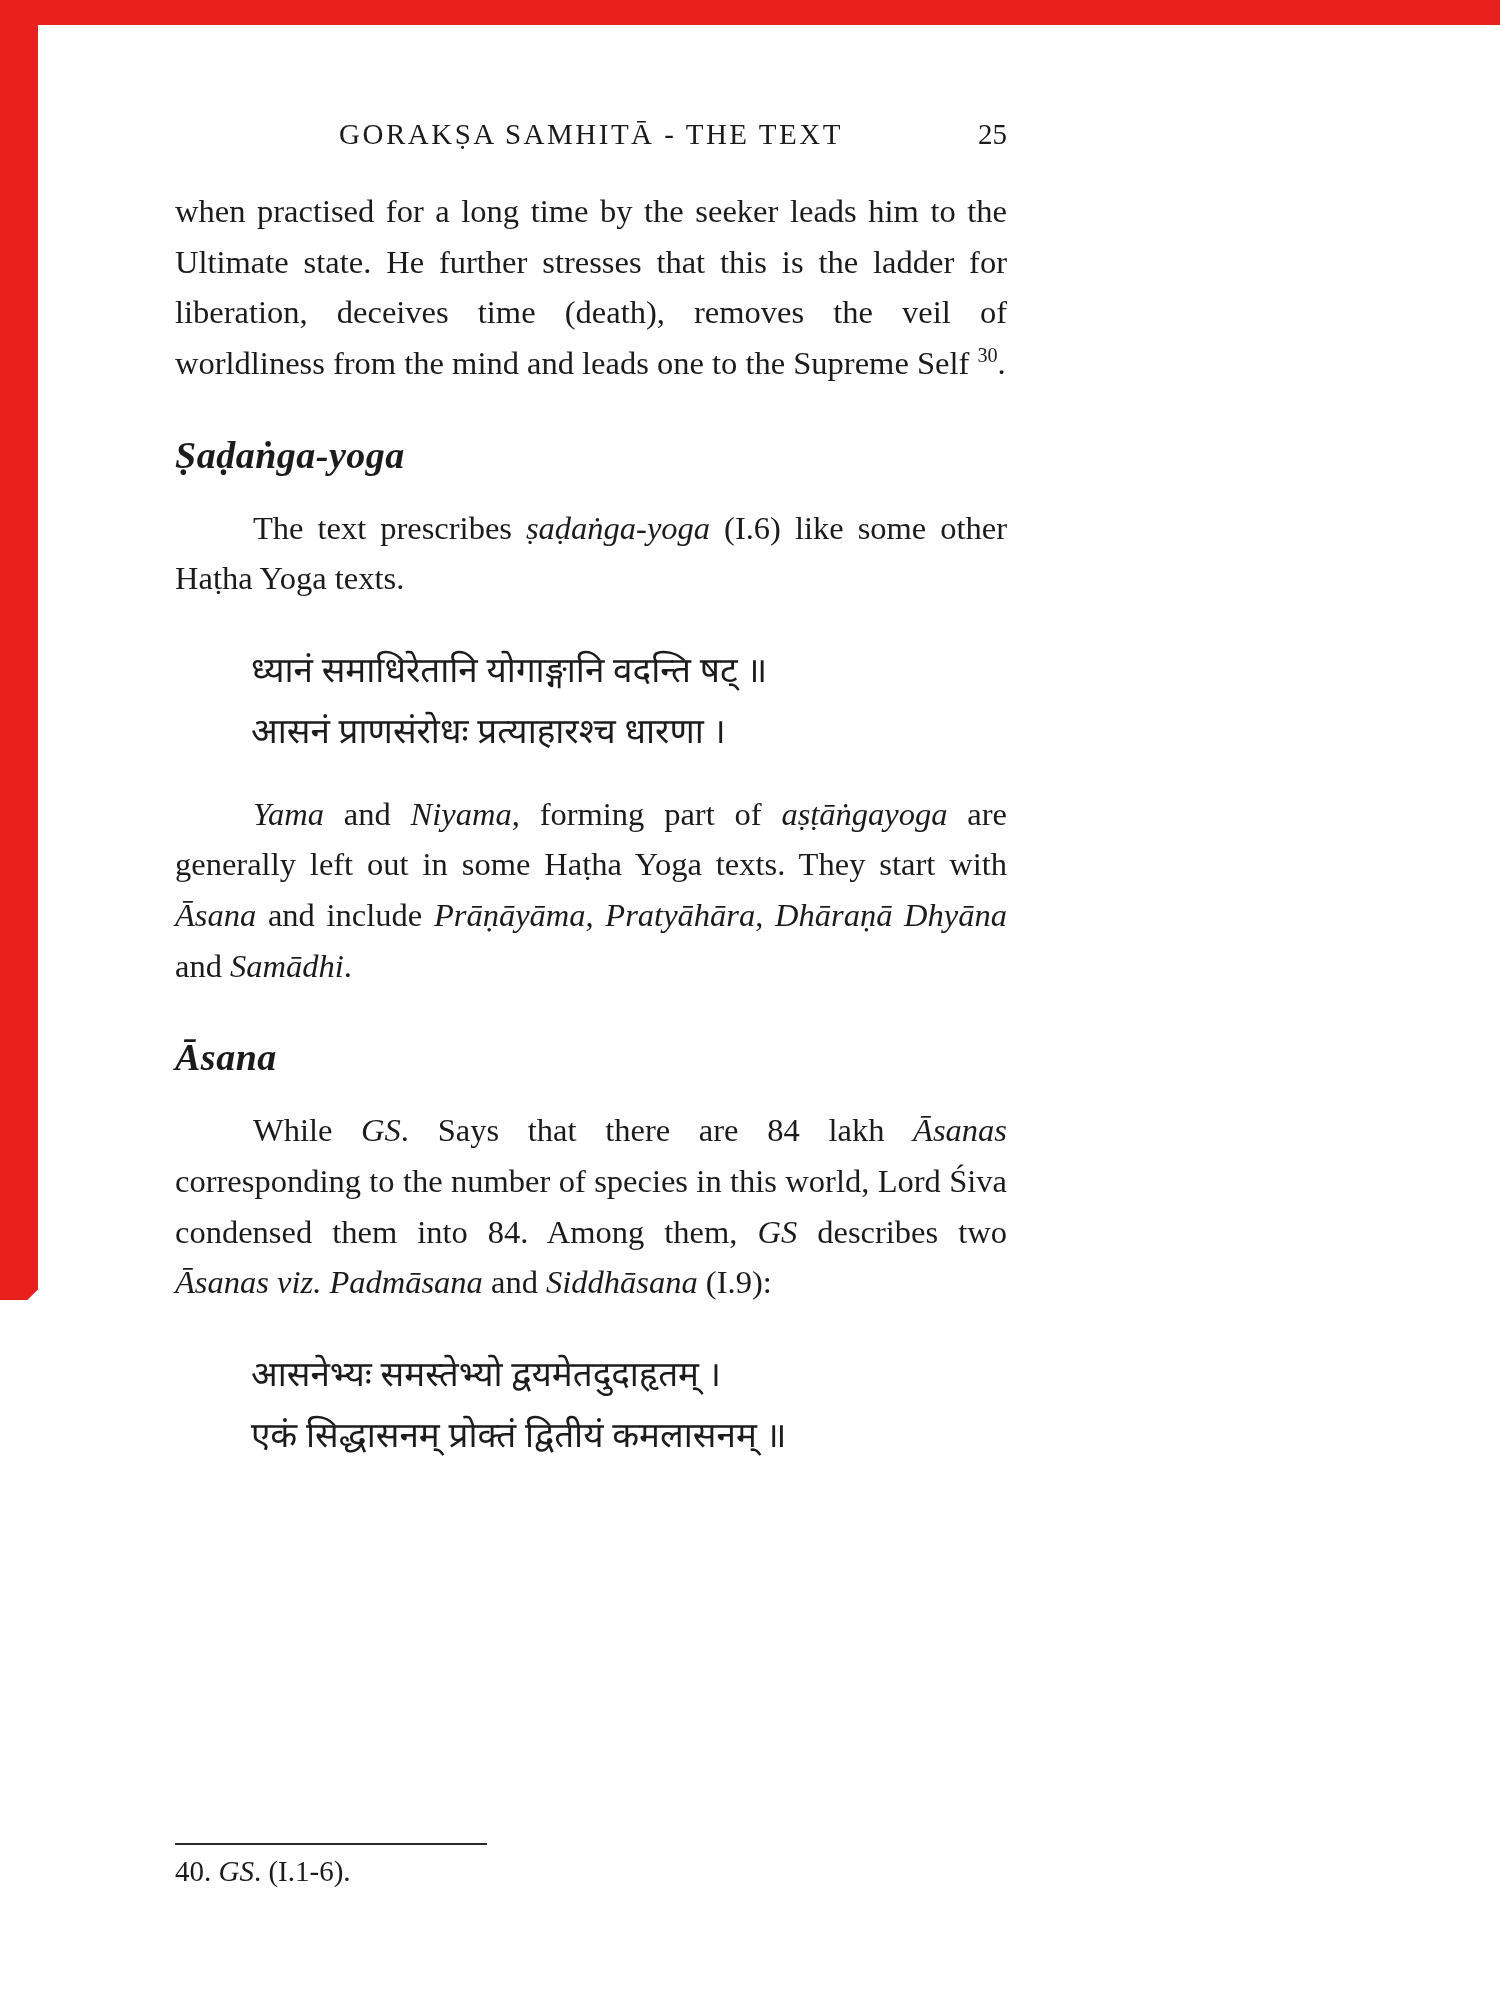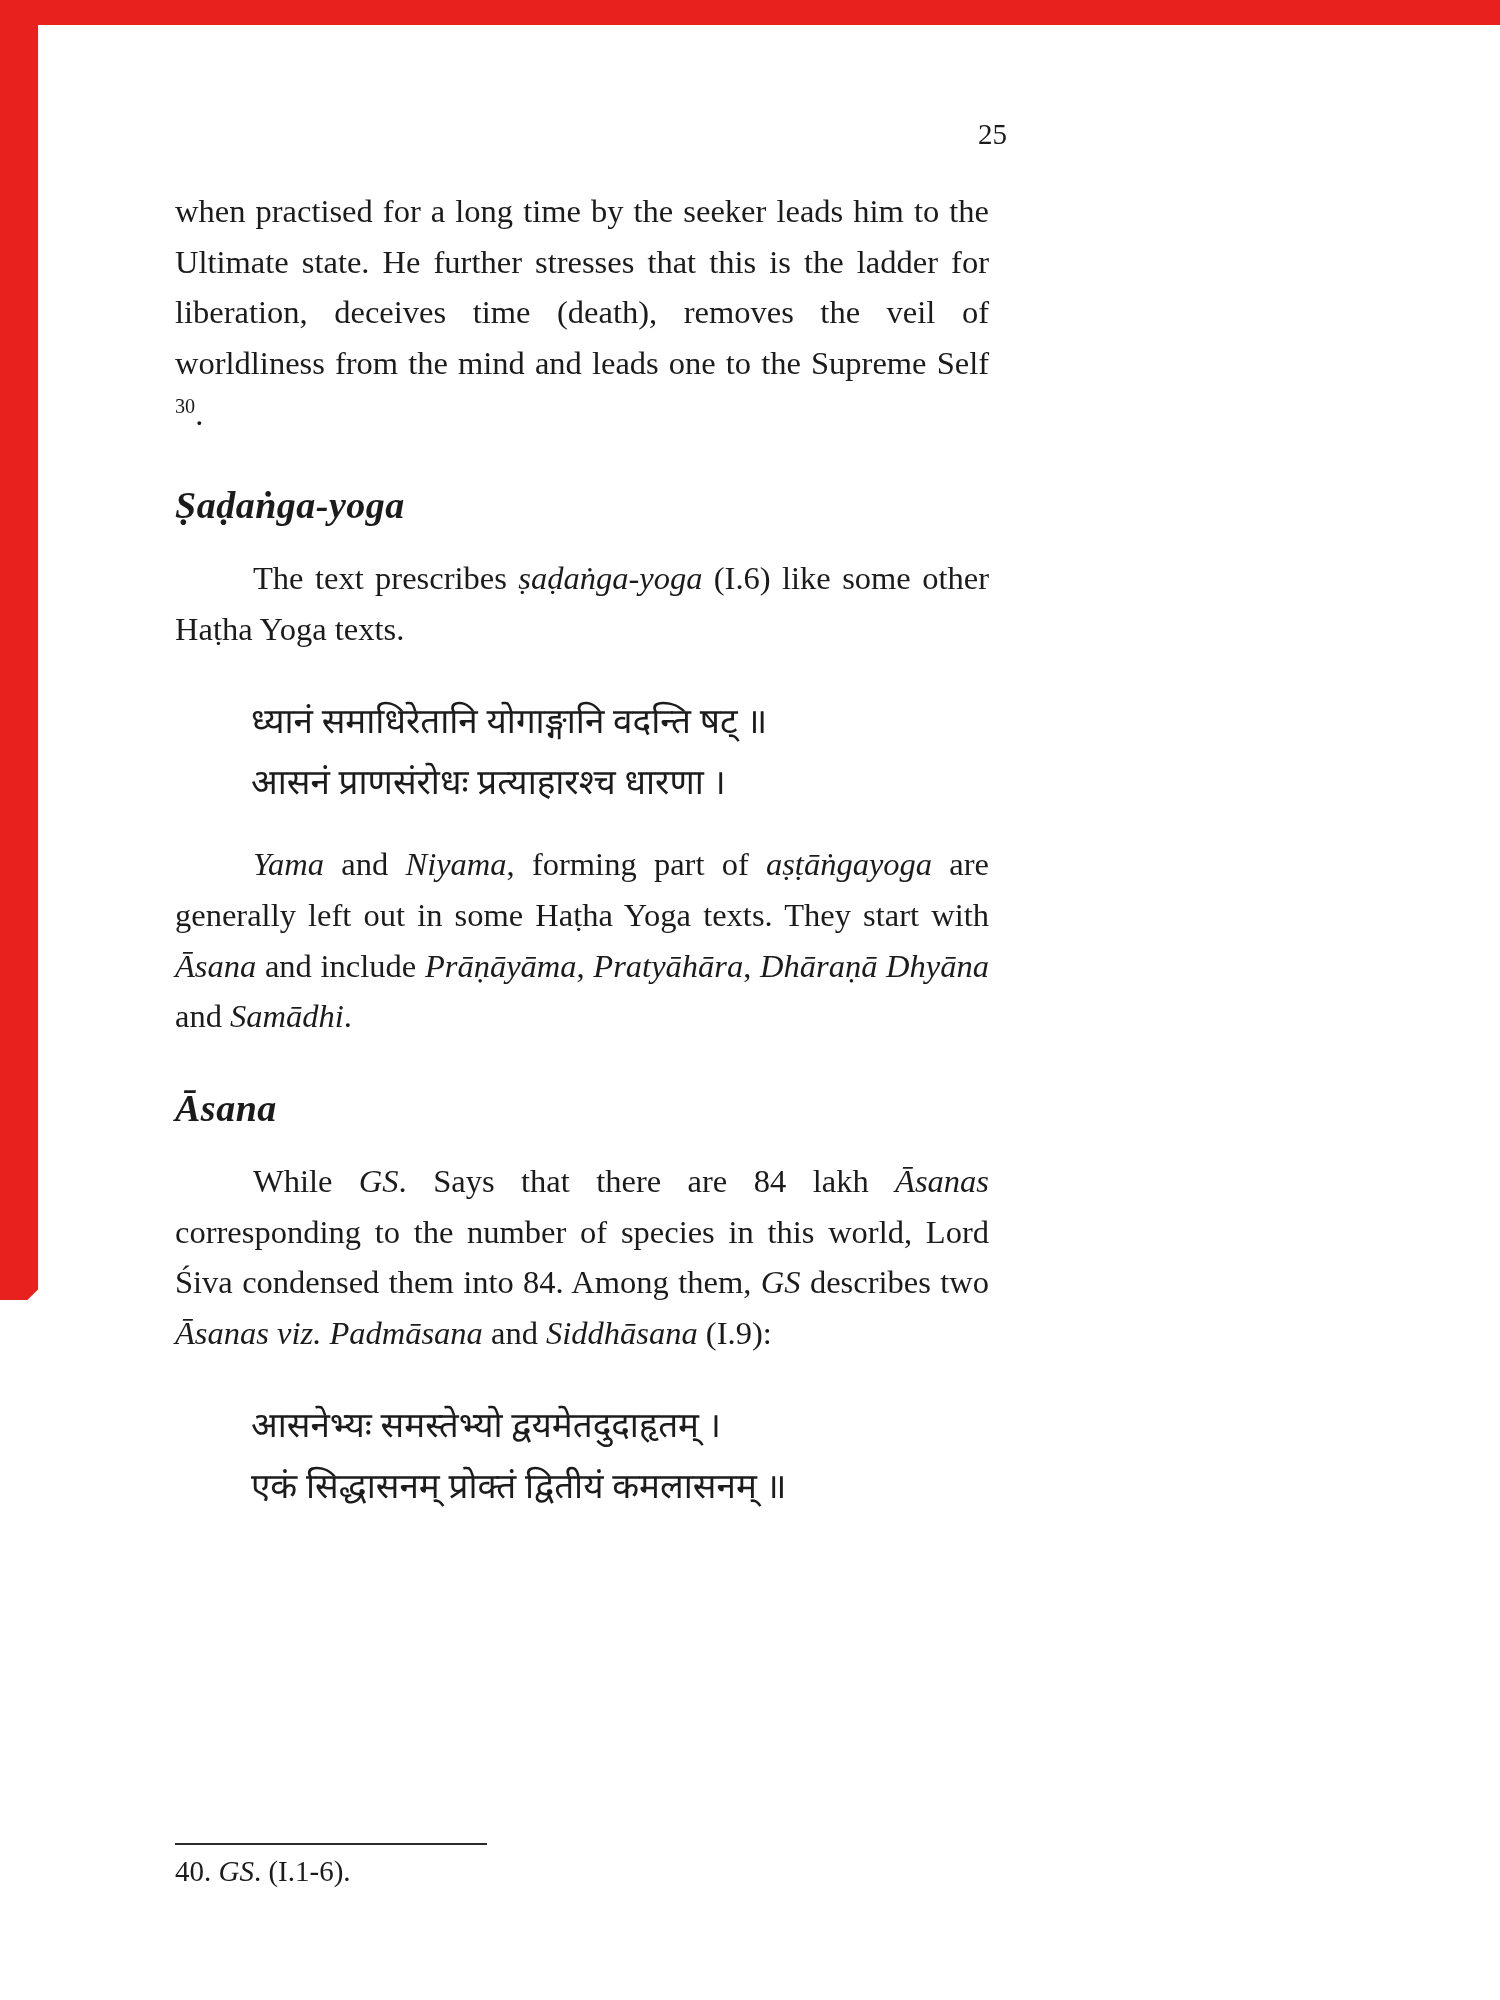--- a/index.html
+++ b/index.html
@@ -48,21 +48,21 @@
     position: absolute;
     right: 0; top: 0;
     letter-spacing: 0;
     margin-left: 48px;
   }
 
   .para {
     font-size: 32.5px;
     line-height: 1.56;
     text-align: justify;
-    margin: 26px 18px 0 0;
+    margin: 26px 0 0 0;
     text-indent: 78px;
   }
   .para.noindent { text-indent: 0; margin-top: 22px; }
   .para sup { font-size: 0.62em; line-height: 0; vertical-align: super; }
   .it { font-style: italic; }
 
   .heading {
     font-size: 38px;
     font-weight: bold;
     font-style: italic;
@@ -95,20 +95,21 @@
 </style>
 </head>
 <body style="background: rgb(255, 255, 255); color: rgb(27, 27, 27);">
 
 <div class="edge-top"></div>
 <div class="edge-left"></div>
 
 <div class="text-col">
 
   <div class="page-header">
+    <span>GORAKṢA SAMHITĀ - THE TEXT</span>
     <span class="page-number">25</span>
   </div>
 
   <p class="para noindent"><span>when practised for a long time by the seeker leads him to the Ultimate state. He further stresses that this is the ladder for liberation, deceives time (death), removes the veil of worldliness from the mind and leads one to the Supreme Self </span><sup>30</sup><span>.</span></p>
 
   <h2 class="heading">Ṣaḍaṅga-yoga</h2>
 
   <p class="para"><span>The text prescribes </span><span class="it">ṣaḍaṅga-yoga</span><span> (I.6) like some other Haṭha Yoga texts.</span></p>
 
   <div class="verse">

